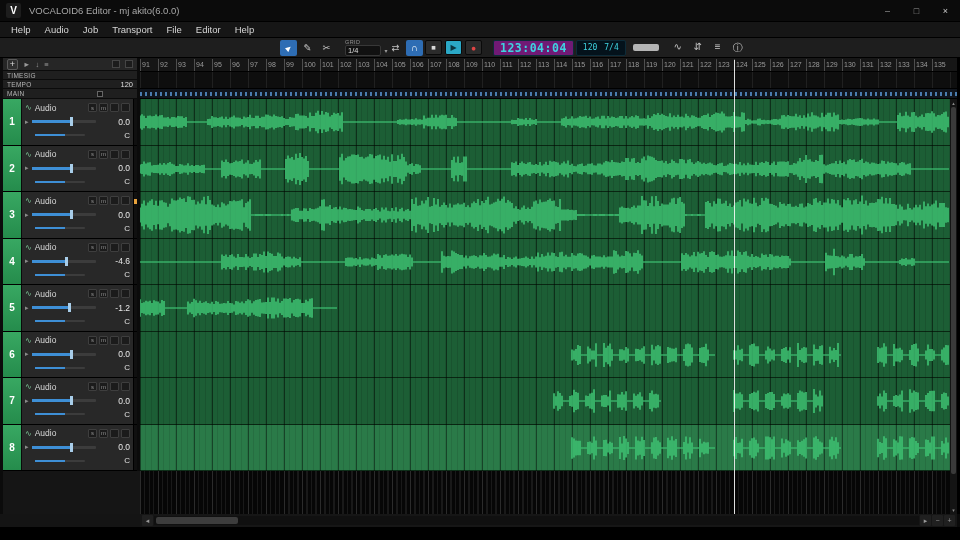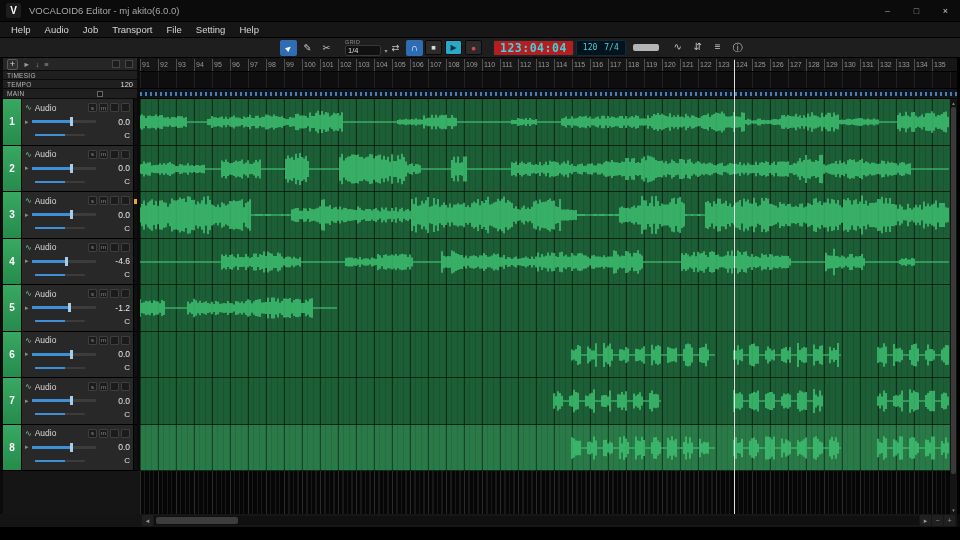--- a/index.html
+++ b/index.html
@@ -28,21 +28,21 @@
   .toolbtn .rot{display:inline-block;transform:rotate(-40deg);font-size:8.5px;}
   .gridblock{width:36px;margin:0 6px 0 8px;}
   .gridlabel{font-size:5.5px;color:#8f8f8f;line-height:6px;letter-spacing:.4px;}
   .gridvalue{height:11px;background:#111;border:1px solid #383838;border-radius:2px;display:flex;align-items:center;
              justify-content:space-between;padding:0 2px;font-size:7.5px;color:#ddd;gap:26px;}
   .caret{font-size:6px;color:#999;}
   .transbtn{width:17px;height:15px;background:#2b2b2b;border:1px solid #0a0a0a;border-radius:2px;margin-right:3px;
             display:flex;align-items:center;justify-content:center;font-size:7.5px;color:#d8d8d8;}
   .transbtn.play{background:#2ba8c6;color:#0a3540;font-size:8px;}
   .transbtn.rec{color:#e04545;font-size:8.5px;}
-  .timedisp{margin-left:8px;height:16px;background:#b91c1c;border:1px solid #0d2b38;border-radius:2px;
+  .timedisp{margin-left:8px;height:16px;background:#701a75;border:1px solid #0d2b38;border-radius:2px;
             display:flex;align-items:center;padding:0 6px;font-family:"DejaVu Sans Mono",monospace;
             font-size:11.5px;font-weight:bold;color:#3ed3e0;letter-spacing:.5px;}
   .temposeg{height:16px;background:#04121b;border:1px solid #0d2b38;border-radius:2px;margin-left:2px;
             display:flex;align-items:center;gap:7px;padding:0 6px;font-family:"DejaVu Sans Mono",monospace;
             font-size:8px;color:#3ed3e0;}
   .pill{width:26px;height:7px;background:#b5b5b5;border-radius:2px;margin-left:7px;}
   .ricons{display:flex;margin-left:12px;gap:6px;}
   .ricon{font-size:10px;color:#c6c6c6;width:14px;text-align:center;}
 
   
@@ -151,21 +151,21 @@
       <div class="wbtn close">×</div>
     </div>
   </div>
 
   <div class="menubar" id="menubar">
       <span class="menu-item">Help</span>
       <span class="menu-item">Audio</span>
       <span class="menu-item">Job</span>
       <span class="menu-item">Transport</span>
       <span class="menu-item">File</span>
-      <span class="menu-item">Setting</span>
+      <span class="menu-item">Editor</span>
       <span class="menu-item">Help</span>
     </div>
 
   <div class="toolbar">
     <span class="toolbtn active">
         <span class="rot">►</span>
       </span>
     <span class="toolbtn">
         <span>✎</span>
       </span>

